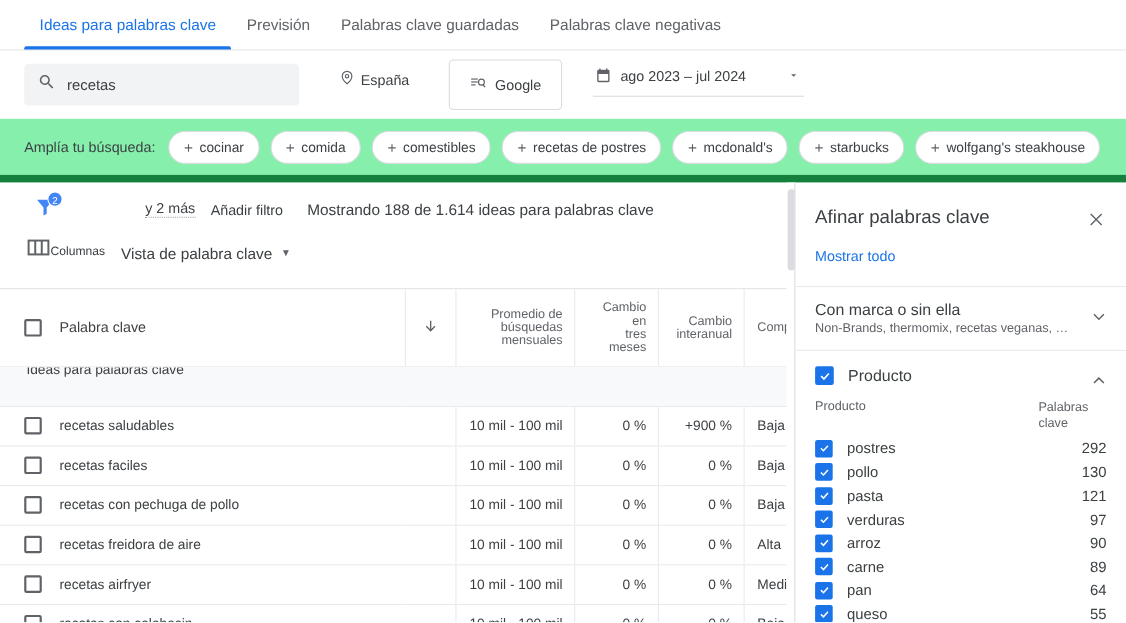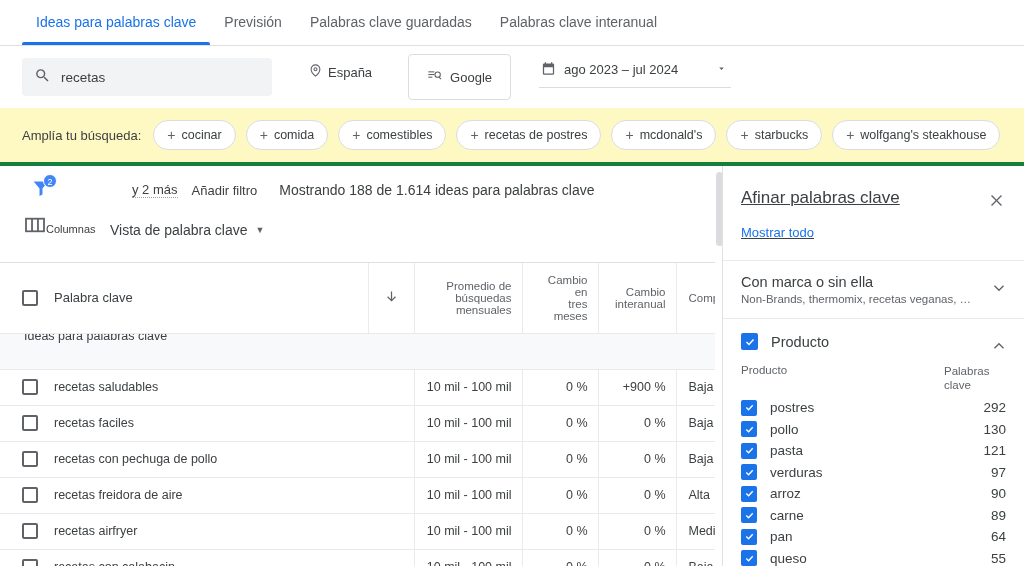--- a/index.html
+++ b/index.html
@@ -57,22 +57,22 @@
   }
   .daterange .caret { margin-left: 30px; color:#5f6368; }
   .dl-btn {
     position: absolute; right: 16px; top: 62px; width: 34px; height: 34px;
     display: flex; align-items: center; justify-content: center; cursor: pointer;
   }
 
   
   .expandrow {
     position: absolute; top: 108px; left: 0; width: 1024px; height: 58px;
-    background: #fef9c3; display: flex; align-items: center; padding-left: 22px;
-    border-bottom: 4px solid #15803d; gap: 10px;
+    background: #86efac; display: flex; align-items: center; padding-left: 22px;
+    border-bottom: 7px solid #15803d; gap: 10px;
   }
   .expandlabel { font-size: 13px; color: #3c4043; margin-right: 2px; white-space: nowrap; }
   .pill {
     display: inline-flex; align-items: center; gap: 6px;
     height: 30px; padding: 0 13px; border: 1px solid #dadce0; border-radius: 16px;
     font-size: 12.5px; color: #3c4043; background: #fff; cursor: pointer; white-space: nowrap;
   }
   .pill .plus { font-size: 14px; color: #5f6368; line-height: 1; }
 
   
@@ -158,21 +158,21 @@
     position: absolute; left: 722px; top: 166px; width: 1px; height: 400px;
     background: #e0e0e0; z-index: 6;
   }
 
   
   .panel {
     position: absolute; top: 166px; right: 0; width: 302px; height: 400px;
     background: #fff; border-left: 1px solid #e0e0e0; overflow: hidden;
   }
   .panel-head {
-    height: 94px; padding: 22px 18px 0 18px; position: relative; text-decoration: underline;
+    height: 94px; padding: 22px 18px 0 18px; position: relative;
   }
   .panel-title { font-size: 17px; color: #3c4043; }
   .panel-close {
     position: absolute; top: 24px; right: 16px; width: 24px; height: 24px;
     display: flex; align-items: center; justify-content: center; cursor: pointer;
   }
   .show-all { margin-top: 17px; font-size: 13px; color: #1a73e8; cursor: pointer; }
 
   .sec {
     border-top: 1px solid #e8eaed; padding: 13px 4px 13px 18px; position: relative; cursor: pointer;
@@ -203,21 +203,21 @@
 </style>
 </head>
 <body>
 
 <div id="app">
 
   <div class="tabbar">
     <div class="tab active">Ideas para palabras clave</div>
     <div class="tab">Previsión</div>
     <div class="tab">Palabras clave guardadas</div>
-    <div class="tab">Palabras clave interanual</div>
+    <div class="tab">Palabras clave negativas</div>
   </div>
 
   <div class="searchrow">
     <div class="searchbox">
       <span>
         <svg width="17" height="17" viewBox="0 0 24 24" fill="#5f6368">
             <path d="M15.5 14h-.79l-.28-.27A6.47 6.47 0 0 0 16 9.5 6.5 6.5 0 1 0 9.5 16c1.61 0 3.09-.59 4.23-1.57l.27.28v.79l5 4.99L20.49 19zm-6 0C7.01 14 5 11.99 5 9.5S7.01 5 9.5 5 14 7.01 14 9.5 11.99 14 9.5 14"></path>
           </svg>
       </span>
       <span class="val">recetas</span>

